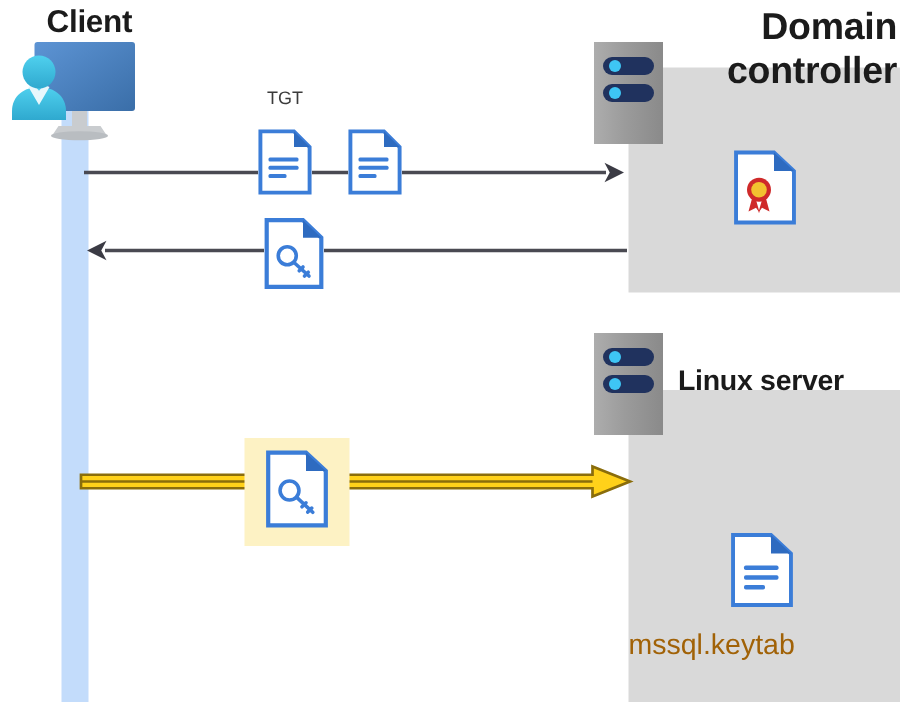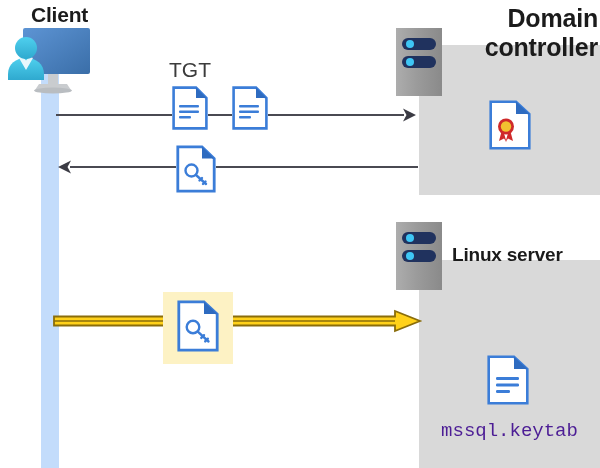--- a/index.html
+++ b/index.html
@@ -22,26 +22,24 @@
     color:#1b1b1b;
     letter-spacing:-0.2px;
     line-height:1.16;
   }
   .title-client{font-size:21px;}
   .title-dc{font-size:25px;text-align:right;}
   .title-linux{font-size:19px;margin-top:16px;}
 
   .caption{
     font-size:19px;
-    color:#4c1d95;
-    text-align:center;
-    font-family:Liberation Mono, monospace;
+    color:#a16207;
   }
   .lbl{
-    font-size:21px;
+    font-size:12px;
     color:#3b3b3b;
     text-align:center;
   }
 
   
   .lifeline{background:#c3dcfb;}
 
   
   .highlight{background:#fdf2c4;}
 

